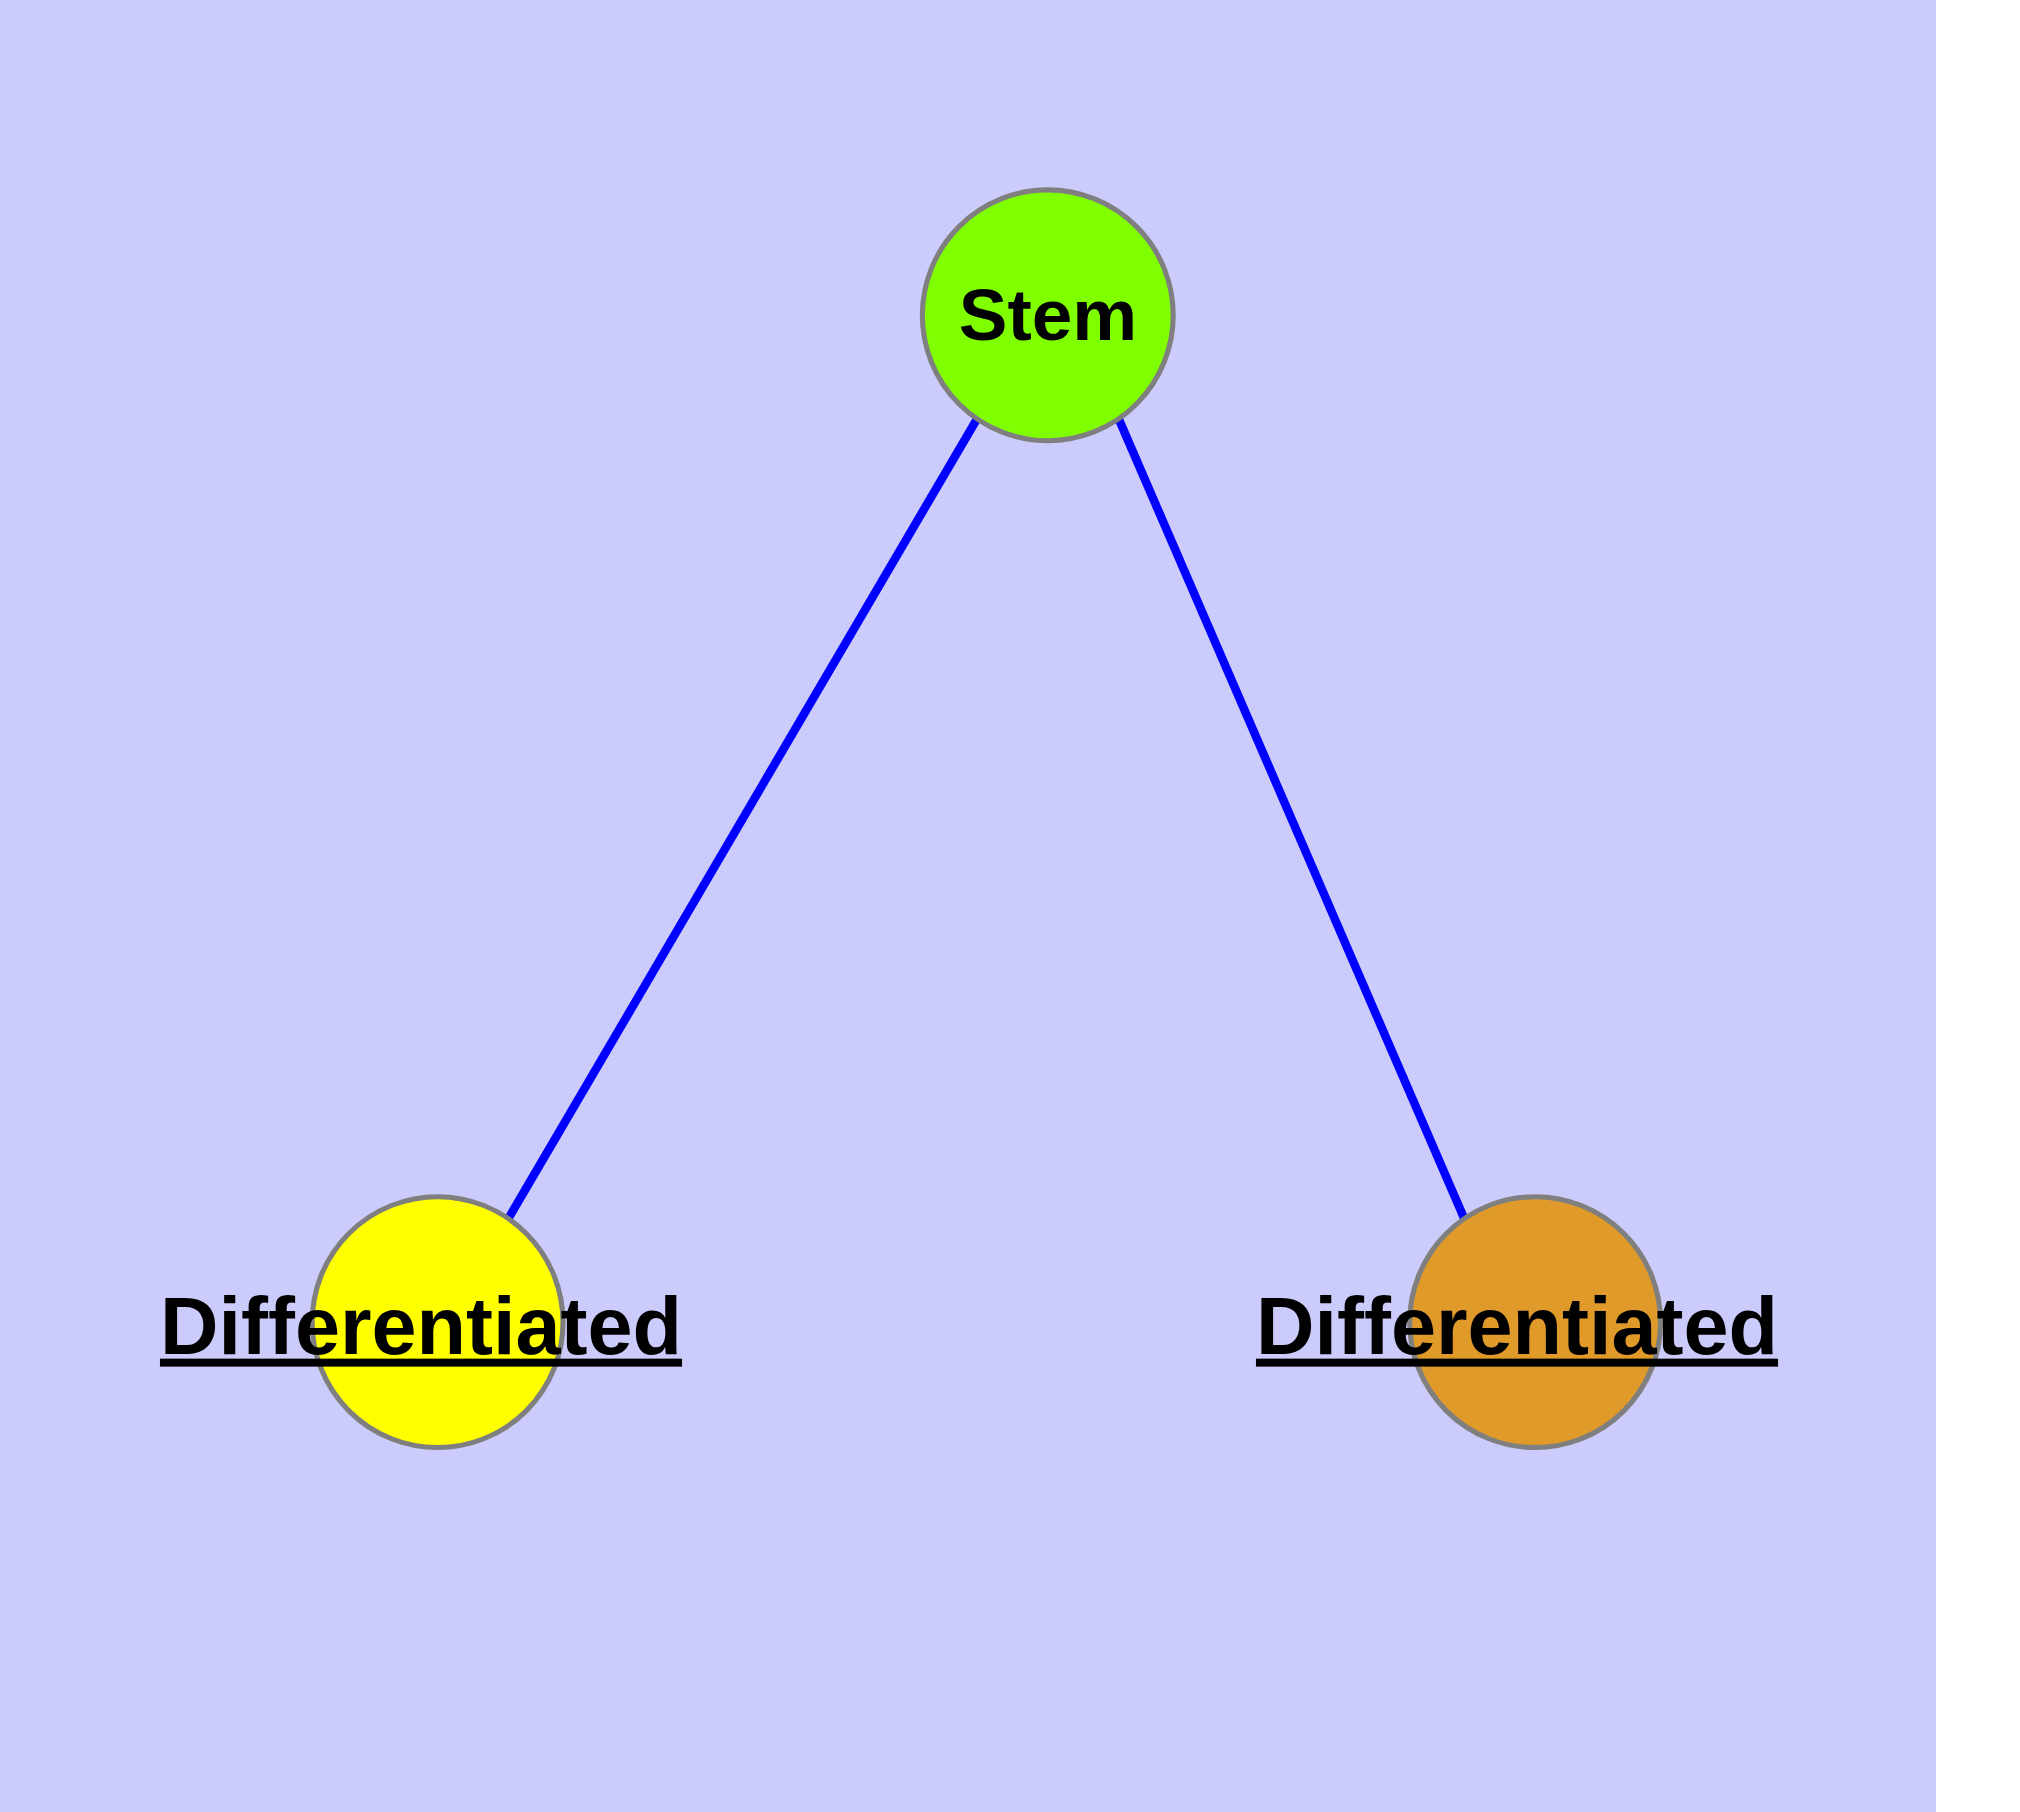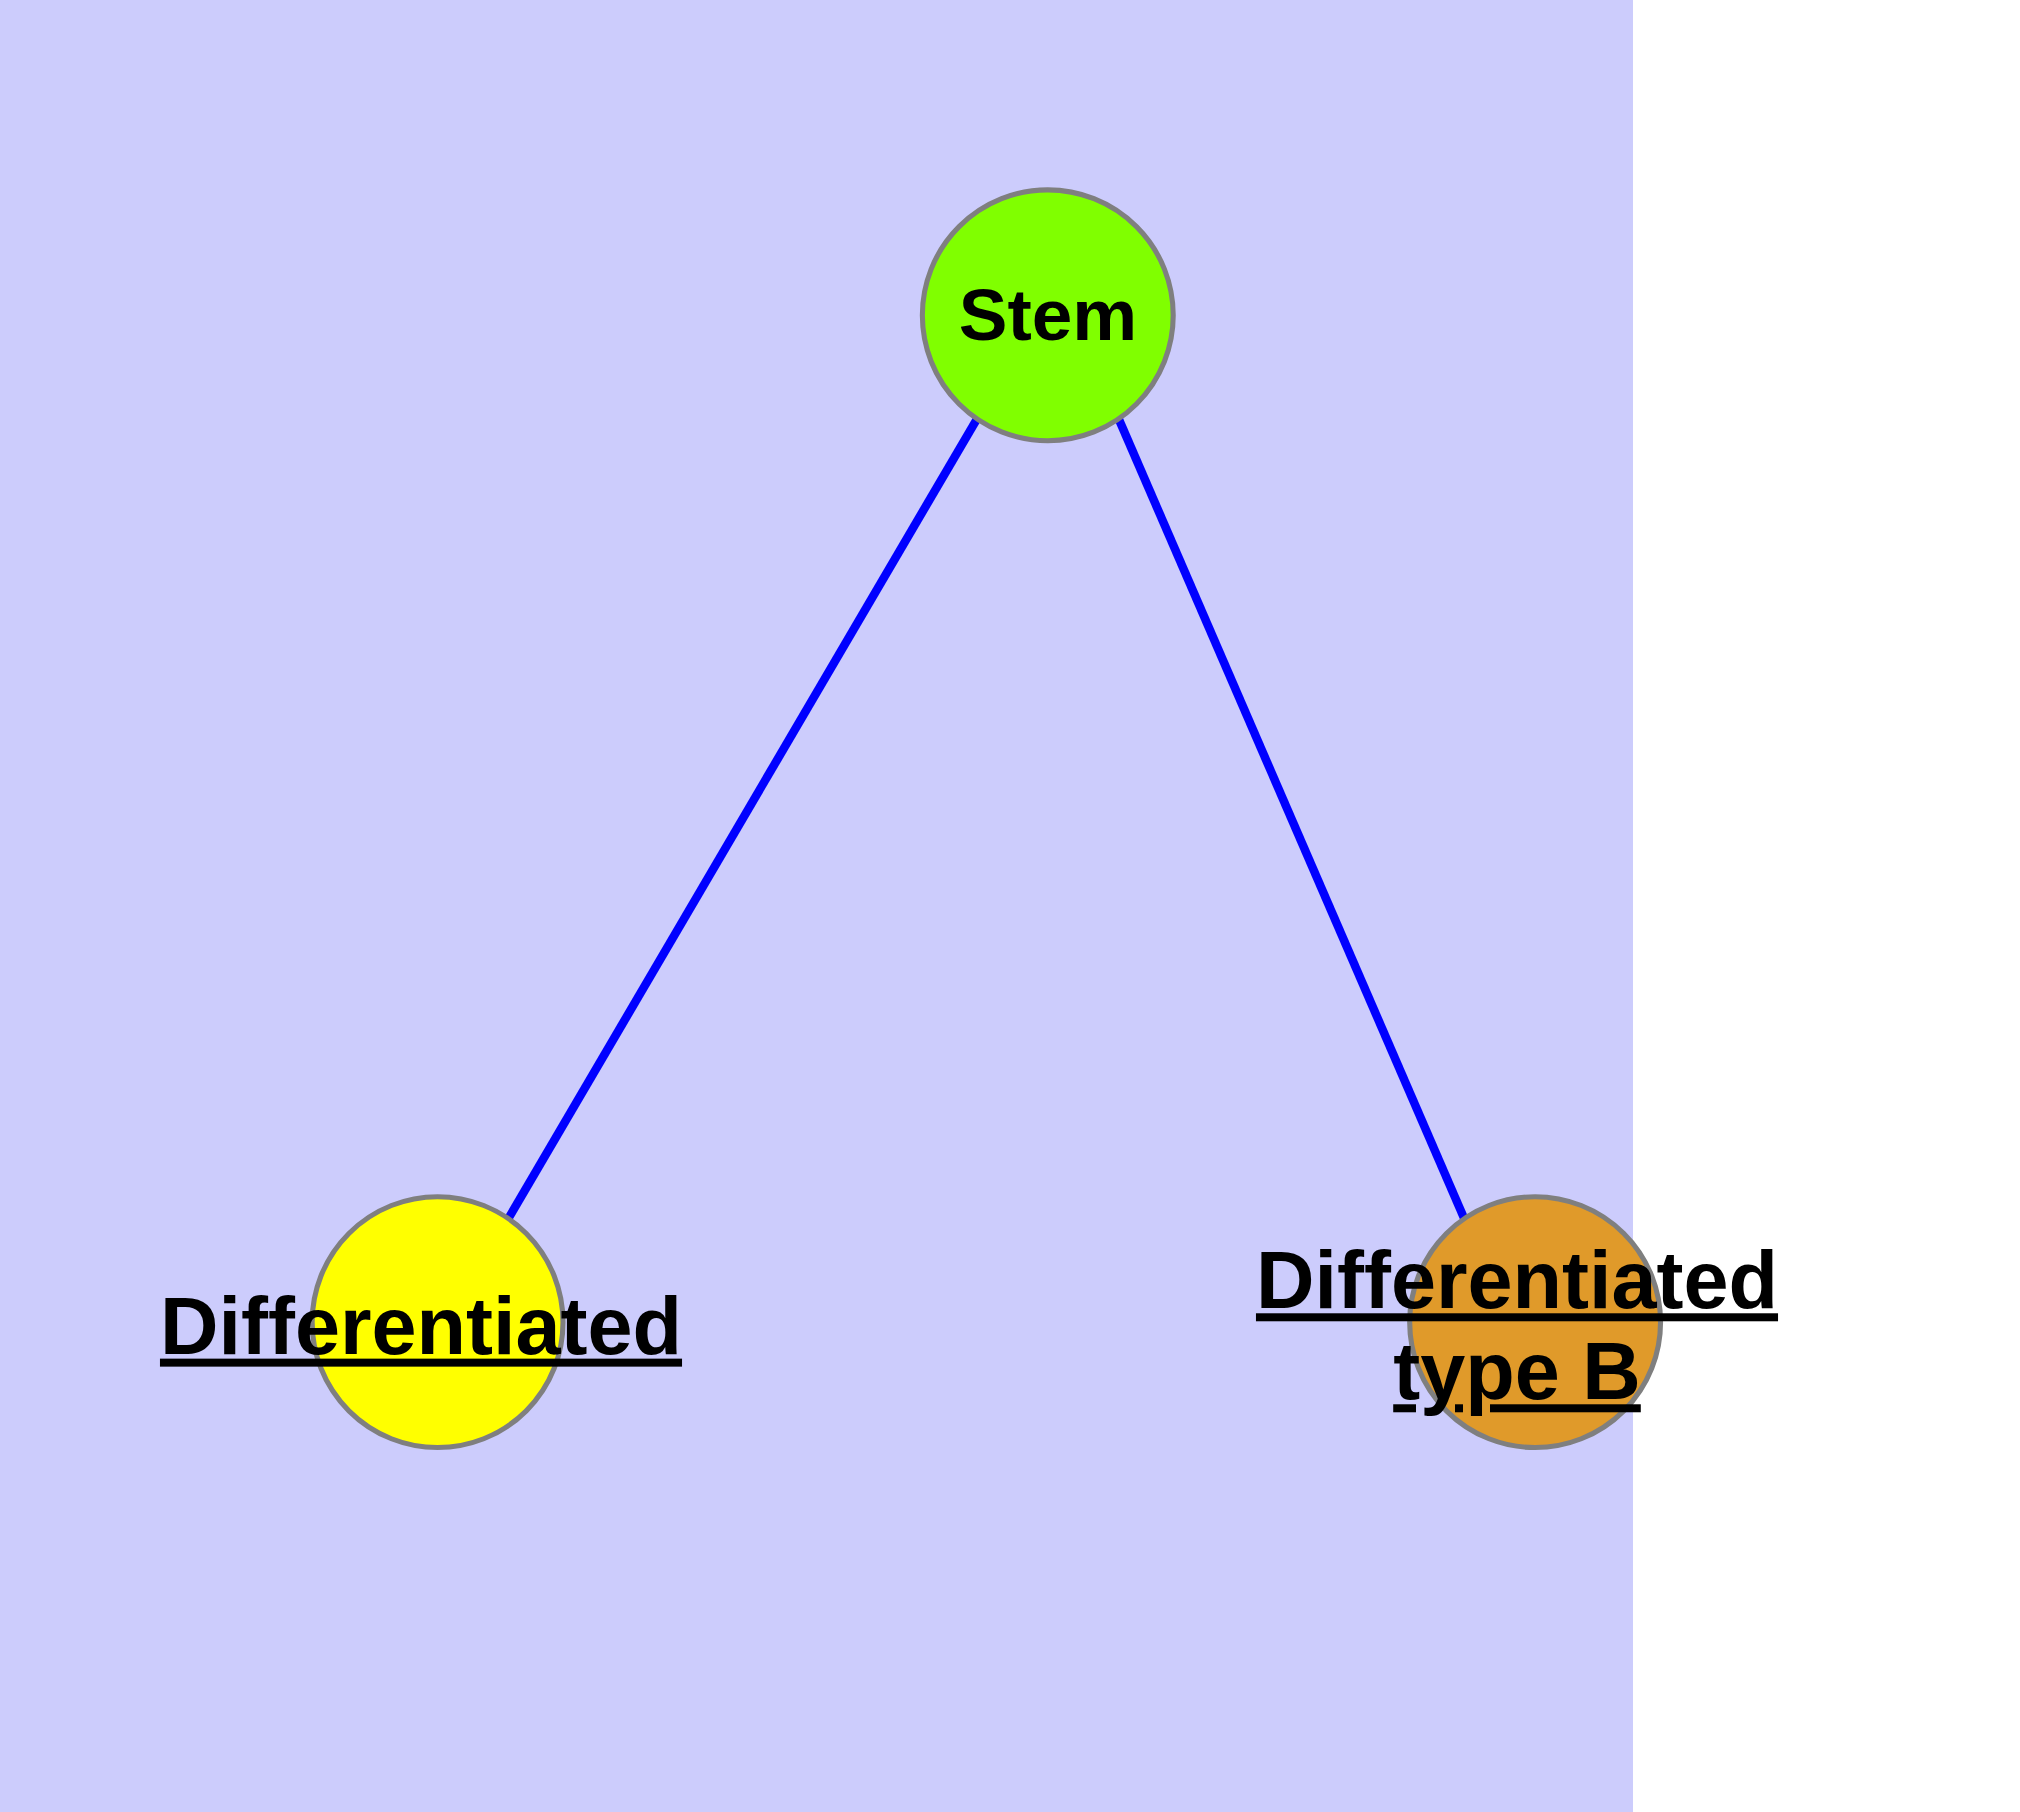--- a/index.html
+++ b/index.html
@@ -8,21 +8,21 @@
     padding: 0;
   }
   body {
     width: 2021px;
     height: 1812px;
     overflow: hidden;
     font-family: "Liberation Sans", sans-serif;
   }
   #graph-canvas {
     position: relative;
-    width: 1633px;
+    width: 1936px;
     height: 1812px;
     background: #ccccfc;
   }
   #graph-svg {
     position: absolute;
     top: 0;
     left: 0;
     width: 2021px;
     height: 1812px;
     display: block;
@@ -58,16 +58,16 @@
     </g>
     <g>
       <circle cx="1236" cy="372" r="148" fill="#80ff00" stroke="#7f7f7f" stroke-width="6"></circle>
       <circle cx="516" cy="1560" r="148" fill="#ffff00" stroke="#7f7f7f" stroke-width="6"></circle>
       <circle cx="1811" cy="1560" r="148" fill="#e09a2a" stroke="#7f7f7f" stroke-width="6"></circle>
     </g>
   </svg>
 
   <div class="node-label node-label-root" style="left: 1048px; top: 315px; font-size: 73px;"><div>Stem</div></div>
   <div class="node-label node-label-leaf" style="left: 421px; top: 1326px; font-size: 81px;"><div>Differentiated</div></div>
-  <div class="node-label node-label-leaf" style="left: 1517px; top: 1326px; font-size: 81px;"><div>Differentiated</div><div>type B</div></div>
+  <div class="node-label node-label-leaf" style="left: 1517px; top: 1326px; font-size: 81px;"><div>Differentiated</div></div>
 
 </div>
 
 
 </body></html>

